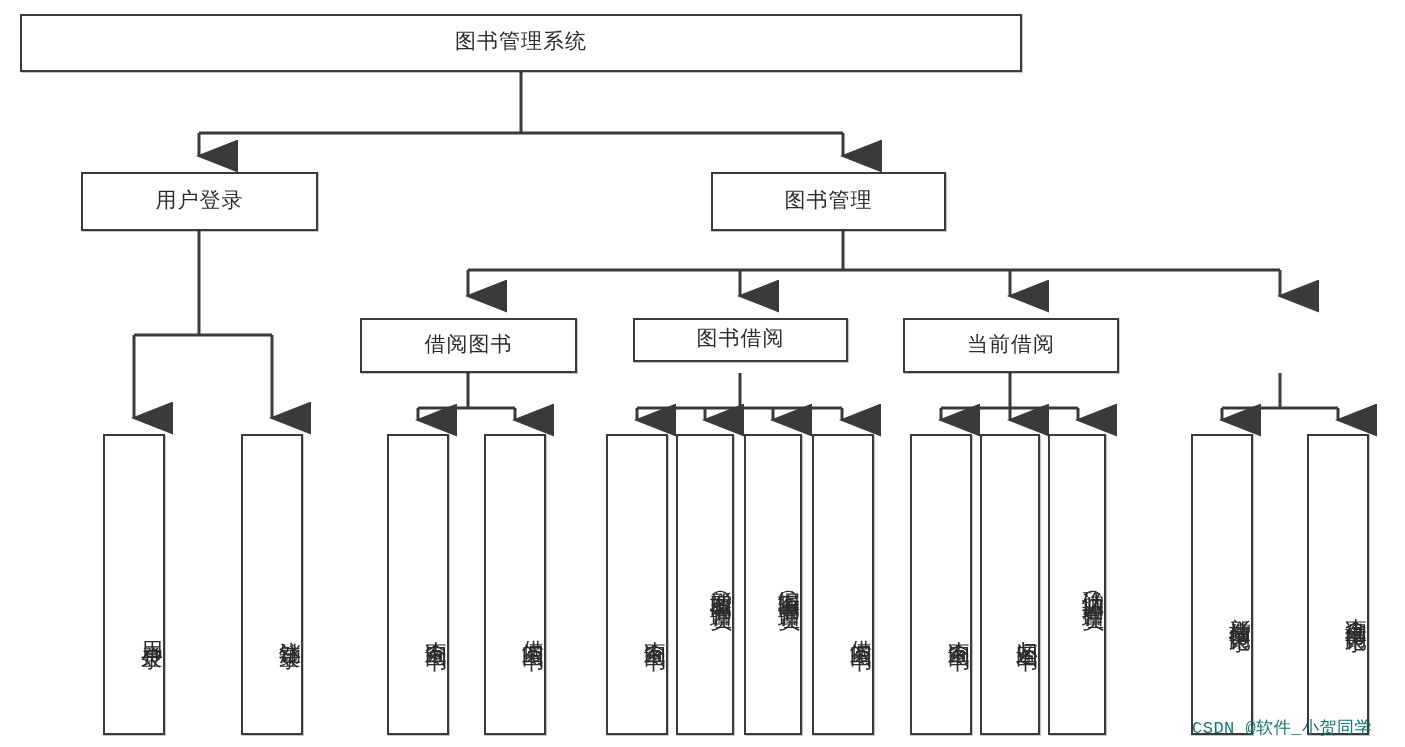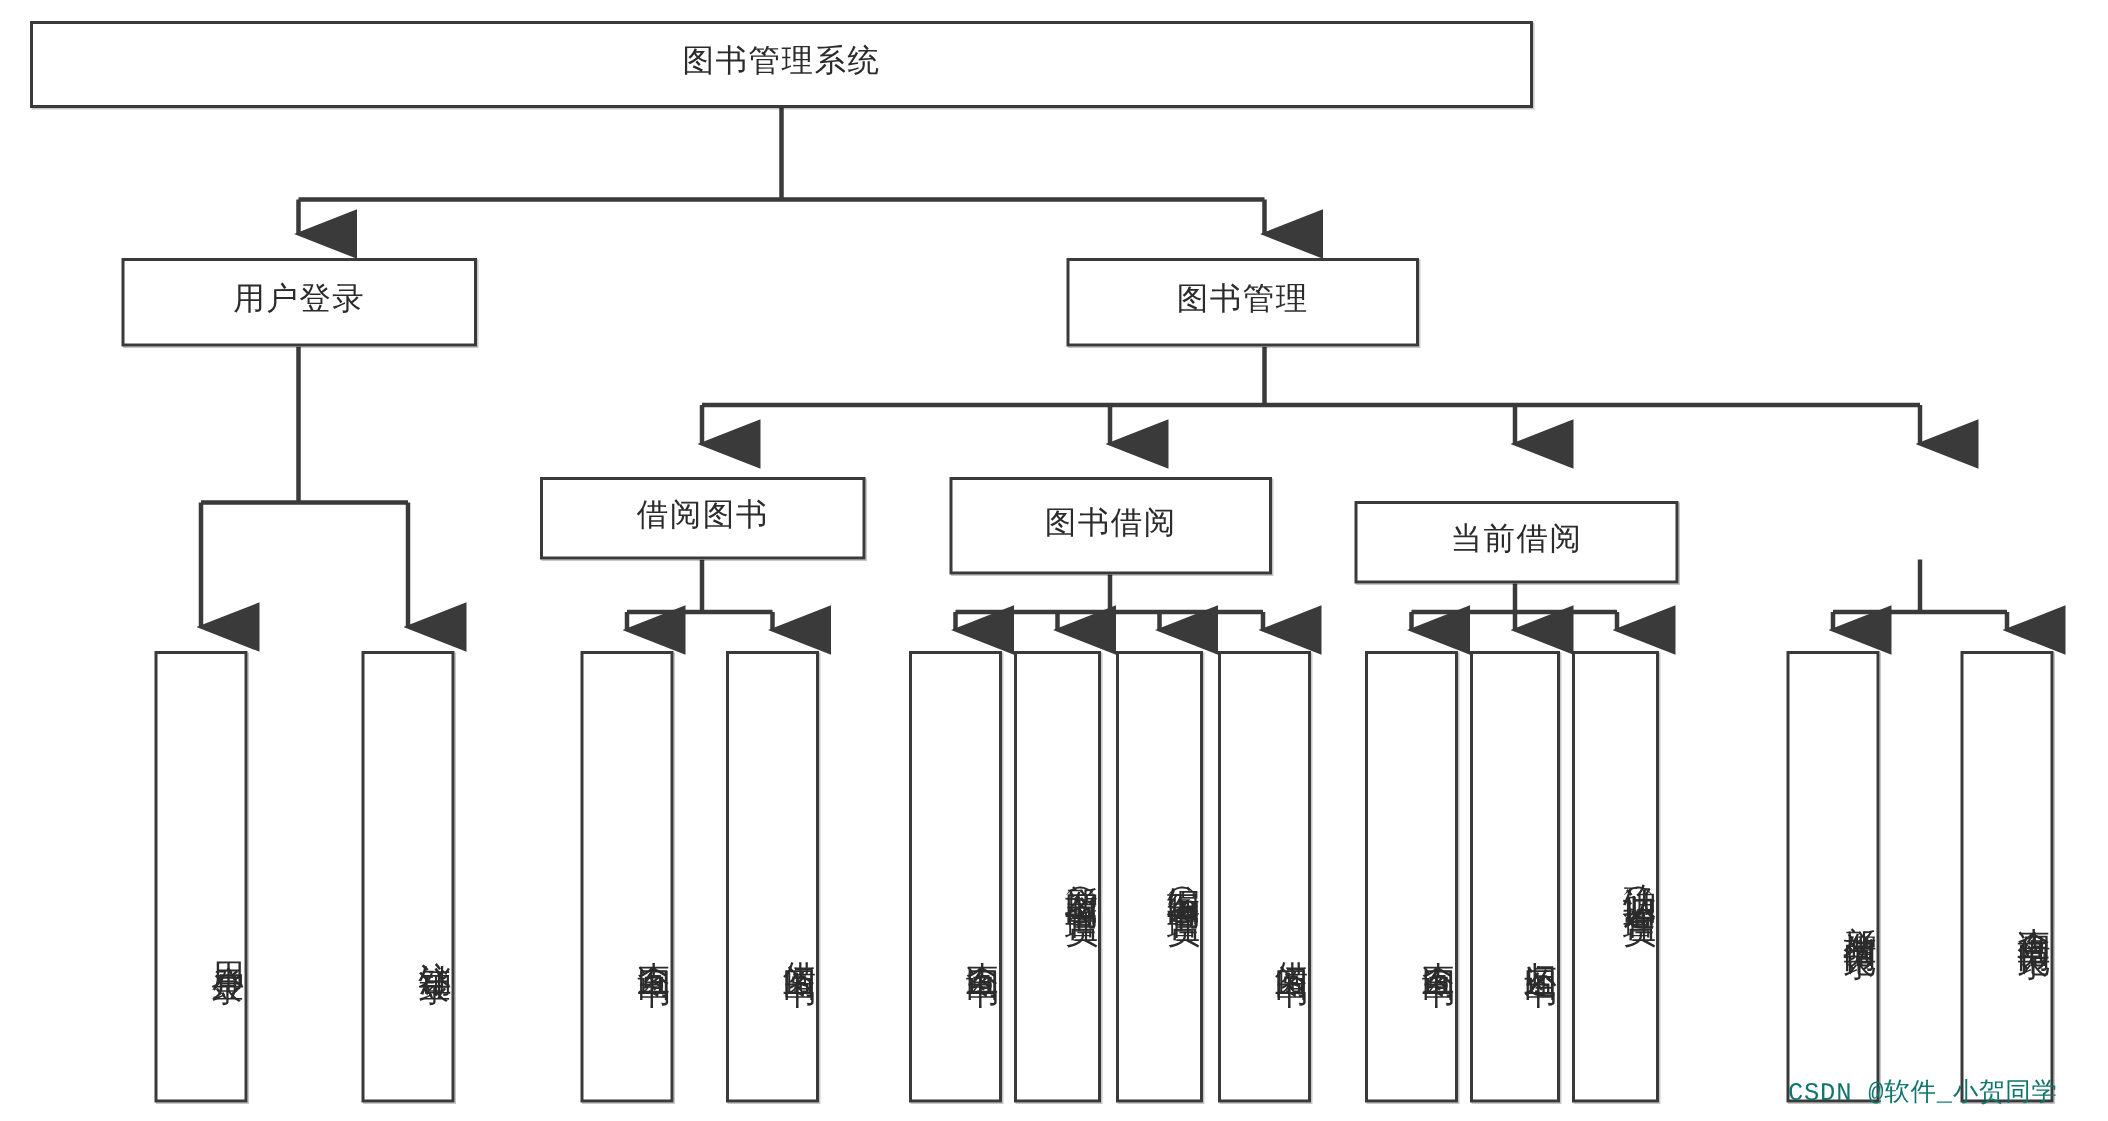--- a/index.html
+++ b/index.html
@@ -129,24 +129,24 @@
   <div class="node horiz" style="left:81px; top:172px; width:237px; height:59px;">
     <span>用户登录</span>
   </div>
   <div class="node horiz" style="left:711px; top:172px; width:235px; height:59px;">
     <span>图书管理</span>
   </div>
 
   <div class="node horiz" style="left:360px; top:318px; width:217px; height:55px;">
     <span>借阅图书</span>
   </div>
-  <div class="node horiz" style="left:633px; top:318px; width:215px; height:65px;">
+  <div class="node horiz" style="left:633px; top:318px; width:215px; height:44px;">
     <span>图书借阅</span>
   </div>
-  <div class="node horiz" style="left:903px; top:318px; width:216px; height:55px;margin-top:16px;">
+  <div class="node horiz" style="left:903px; top:318px; width:216px; height:55px;">
     <span>当前借阅</span>
   </div>
 
   <div class="node vert" style="left:103px; top:434px; width:62px; height:301px; padding-top:88px;">
     <span>用户登录</span>
   </div>
   <div class="node vert" style="left:241px; top:434px; width:62px; height:301px; padding-top:88px;">
     <span>注销登录</span>
   </div>
 

